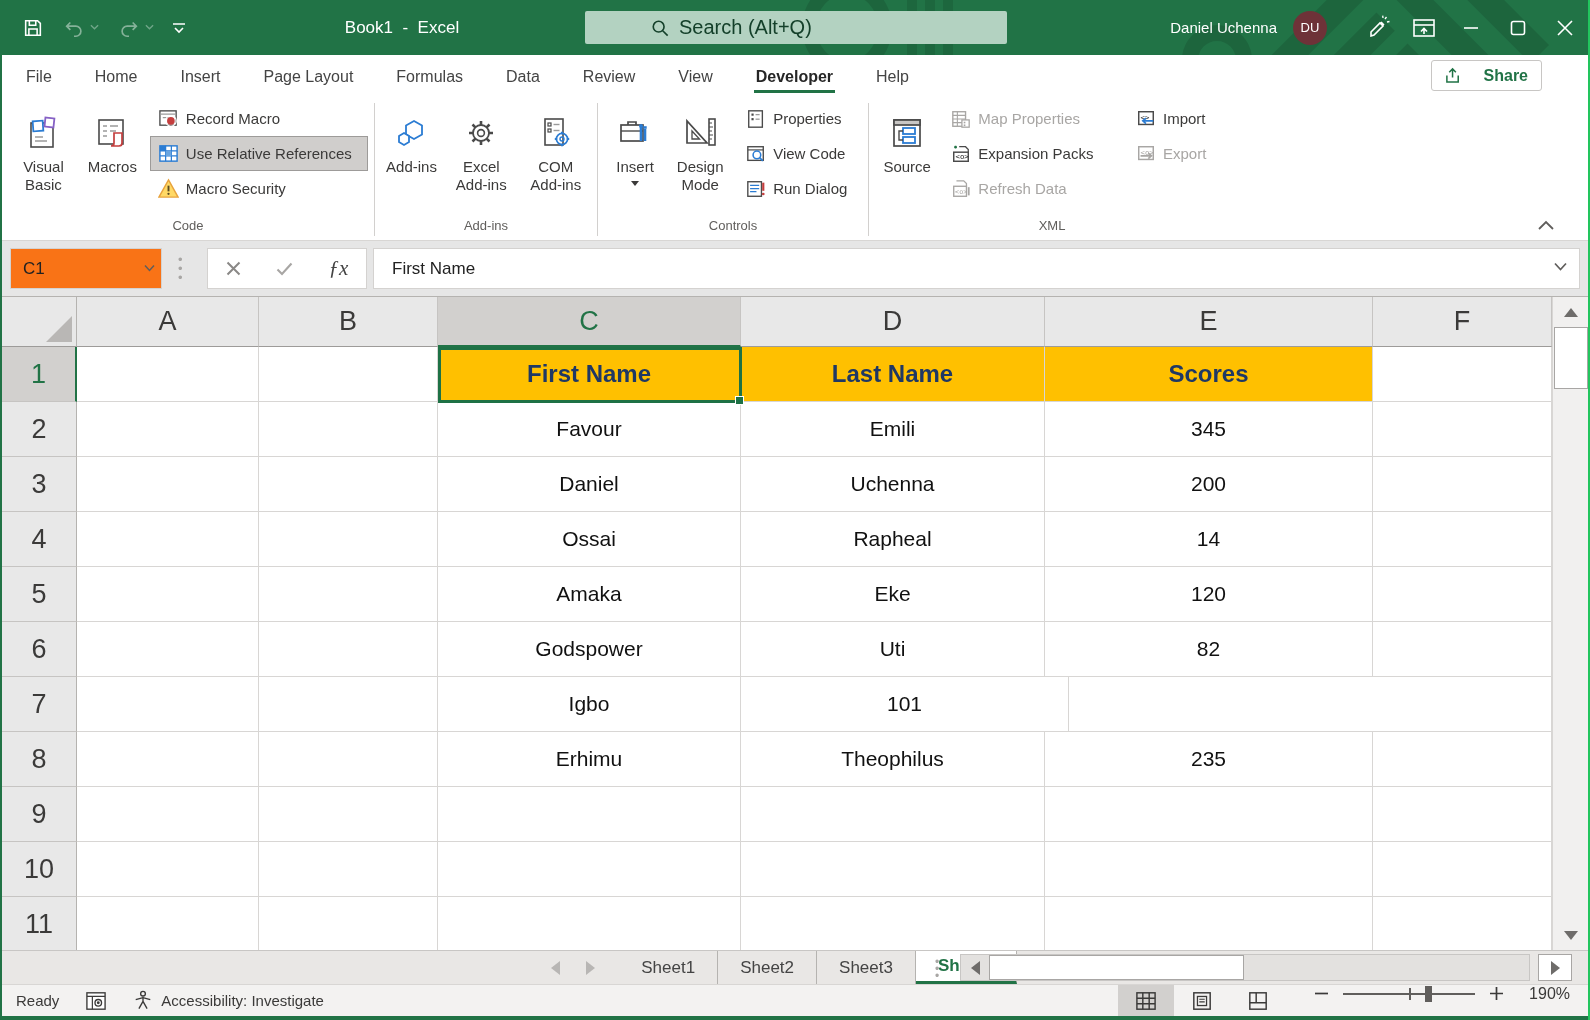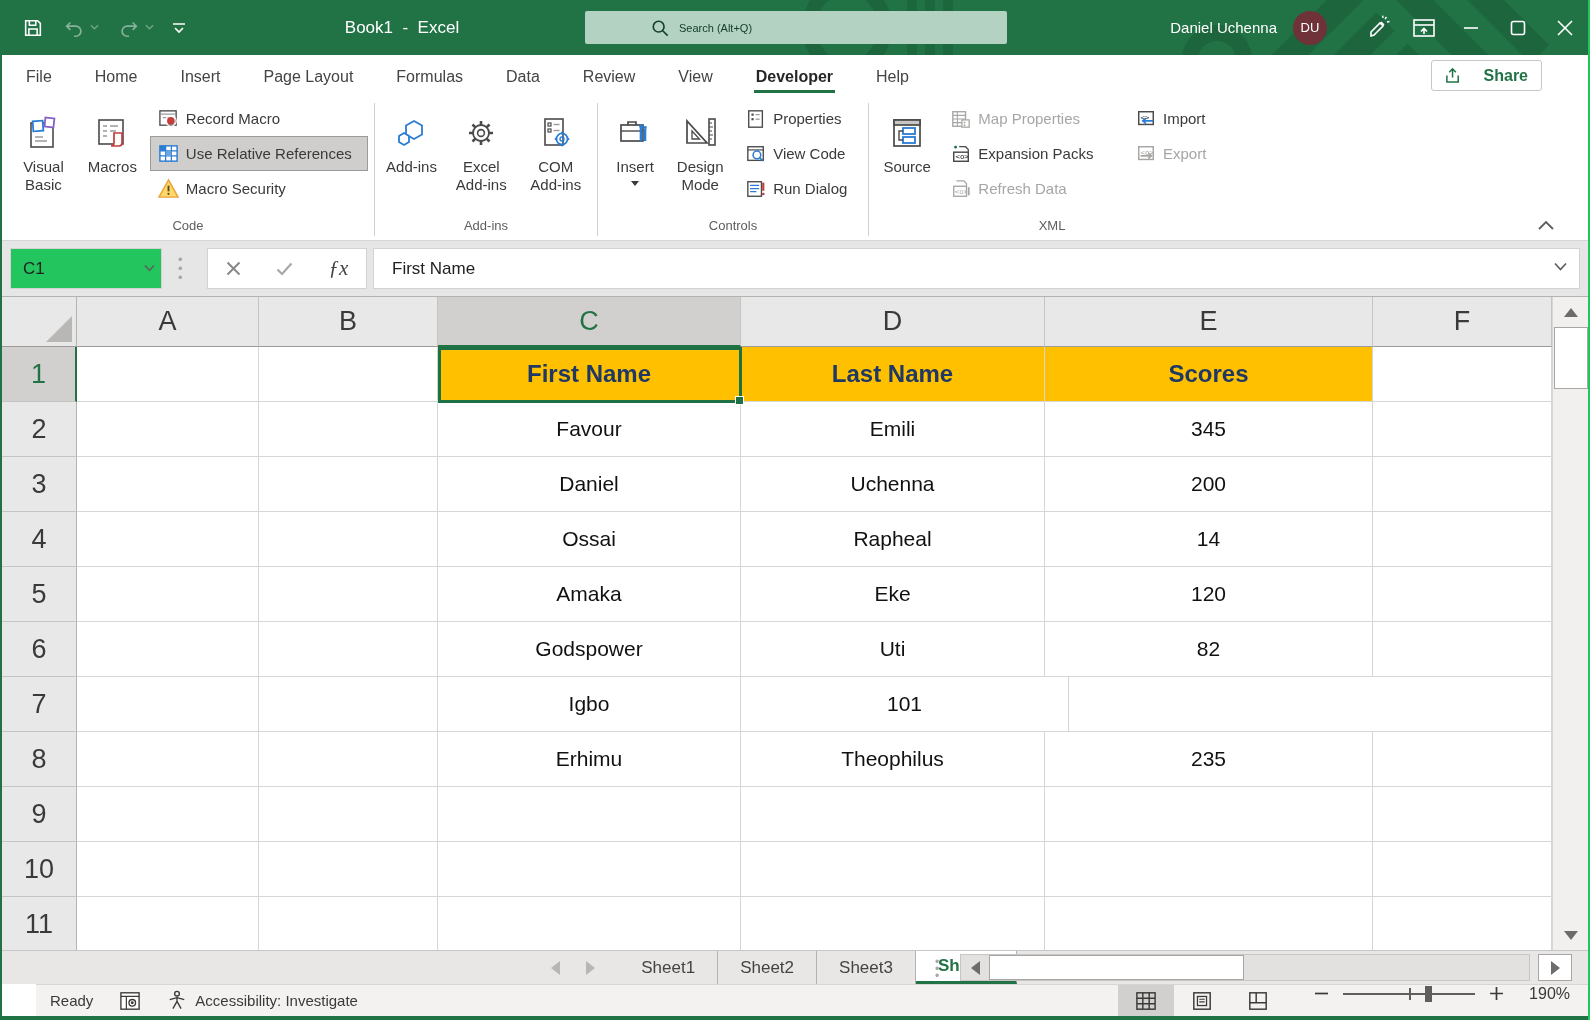--- a/index.html
+++ b/index.html
@@ -16,21 +16,21 @@
   .d3 { left:1290px; top:-30px; width:26px; height:140px; background:rgba(0,0,0,.12); transform:rotate(45deg); box-shadow:44px 0 rgba(0,0,0,.12), 88px 0 rgba(0,0,0,.12); }
   .d4 { left:1440px; top:-30px; width:26px; height:140px; background:rgba(0,0,0,.12); transform:rotate(-45deg); box-shadow:50px 0 rgba(0,0,0,.12); }
   .d5 { left:1180px; top:25px; width:70px; height:70px; border:16px solid rgba(0,0,0,.12); border-radius:50%; }
   .qat { position:absolute; left:20px; top:0; height:55px; display:flex; align-items:center; gap:18px; z-index:2; }
   .qbtn { display:flex; align-items:center; gap:4px; cursor:default; }
   .dim svg { opacity:.45; }
   .tb-title { position:absolute; left:240px; top:0; width:320px; height:55px; display:flex; align-items:center; justify-content:center;
     font-size:17px; white-space:pre; z-index:2; }
   .searchbox { position:absolute; left:583px; top:11px; width:422px; height:33px; background:#b3d2c1; border-radius:2px;
     display:flex; align-items:center; gap:10px; padding-left:66px; z-index:2; }
-  .searchbox span { color:#14402a; font-size:11px; }
+  .searchbox span { color:#14402a; font-size:20px; }
   .tb-right { position:absolute; right:0; top:0; height:55px; display:flex; align-items:center; z-index:2; }
   .username { font-size:15px; margin-right:16px; }
   .avatar { width:34px; height:34px; border-radius:50%; background:#6E3238; color:#fff; font-size:13px;
     display:flex; align-items:center; justify-content:center; margin-right:28px; }
   .tb-icobtn { width:46px; height:55px; display:flex; align-items:center; justify-content:center; }
   .winbtn { width:47px; height:55px; display:flex; align-items:center; justify-content:center; }
 
   
   .tabrow { position:relative; height:42px; background:#fff; flex:none; display:flex; align-items:center; padding-left:22px; gap:39px; }
   .rtab { font-size:16px; color:#444; padding:9px 2px 7px; cursor:default; white-space:nowrap; }
@@ -48,21 +48,21 @@
   .bigbtn .blabel { font-size:15px; color:#3b3a39; line-height:18px; margin-top:7px; }
   .smallcol { display:flex; flex-direction:column; margin-left:4px; }
   .smallbtn { display:flex; align-items:center; gap:7px; height:35px; padding:0 7px; font-size:15px; color:#3b3a39; white-space:nowrap; border:1px solid transparent; }
   .smallbtn.pressed { background:#d0cecc; border:1px solid #9d9b99; }
   .smallbtn.disabled { color:#a8a6a4; }
   .caret-d { width:0; height:0; border-left:4px solid transparent; border-right:4px solid transparent; border-top:5px solid #3b3a39; }
   .collapse-chev { position:absolute; right:34px; bottom:10px; }
 
   
   .fbar { position:relative; height:56px; background:#e6e6e6; flex:none; border-bottom:1px solid #b5b3b0; }
-  .namebox { position:absolute; left:8px; top:7px; width:152px; height:41px; background:#22c55e; border:1px solid #d4d2d0;
+  .namebox { position:absolute; left:8px; top:7px; width:152px; height:41px; background:#f97316; border:1px solid #d4d2d0;
     display:flex; align-items:center; font-size:17px; color:#222; padding-left:12px; }
   .nb-drop { position:absolute; right:6px; top:15px; }
   .fdots { position:absolute; left:176px; top:14px; width:4px; color:#a8a6a4; font-size:13px; line-height:9px; letter-spacing:0; }
   .fbtns { position:absolute; left:205px; top:7px; width:160px; height:41px; background:#fff; border:1px solid #d4d2d0;
     display:flex; align-items:center; justify-content:space-around; }
   .fx { font-family:"Liberation Serif", serif; font-style:italic; font-size:21px; color:#444; }
   .finput { position:absolute; left:371px; top:7px; right:8px; height:41px; background:#fff; border:1px solid #d4d2d0;
     display:flex; align-items:center; font-size:17px; color:#222; padding-left:18px; }
   .f-chev { position:absolute; right:12px; top:13px; }
 
@@ -102,21 +102,21 @@
   .stab:first-of-type { border-left:1px solid #b5b3b0; }
   .stab.active { background:#fff; color:#217346; font-weight:700; border-bottom:3px solid #217346; border-right:1px solid #b5b3b0; }
   .addsheet { display:flex; align-items:center; margin-left:28px; }
   .hdots { position:absolute; left:933px; top:8px; color:#a8a6a4; font-size:12px; line-height:7px; }
   .hscroll { position:absolute; left:958px; right:58px; top:3px; bottom:3px; background:#e3e1df; border:1px solid #c8c6c4; display:flex; align-items:stretch; }
   .hs-btn { width:28px; display:flex; align-items:center; justify-content:center; }
   .hs-thumb { width:255px; background:#fff; border:1px solid #a8a6a4; }
   .hs-right2 { position:absolute; right:16px; top:3px; bottom:3px; width:34px; background:#fff; border:1px solid #a8a6a4; display:flex; align-items:center; justify-content:center; }
 
   
-  .statusbar { height:32px; background:#f3f2f1; flex:none; display:flex; align-items:center; border-top:1px solid #d8d6d4; font-size:15px; color:#3b3a39;margin-left:34px; }
+  .statusbar { height:32px; background:#f3f2f1; flex:none; display:flex; align-items:center; border-top:1px solid #d8d6d4; font-size:15px; color:#3b3a39; }
   .sb-left { display:flex; align-items:center; gap:26px; padding-left:14px; }
   .sb-acc { display:flex; align-items:center; gap:8px; }
   .sb-right { margin-left:auto; display:flex; align-items:flex-start; padding-right:18px; }
   .viewbtn { width:56px; height:32px; display:flex; align-items:center; justify-content:center; }
   .viewbtn.active { background:#d2d0ce; }
   .zoomctl { display:flex; align-items:center; gap:14px; margin-left:28px; }
   .ztrack { position:relative; width:132px; height:2px; background:#605e5c; }
   .ztick { position:absolute; left:50%; top:-5px; width:1.5px; height:12px; background:#605e5c; }
   .zthumb { position:absolute; left:62%; top:-7px; width:7px; height:16px; background:#605e5c; }
   .zlabel { width:52px; text-align:right; font-size:16px; }

